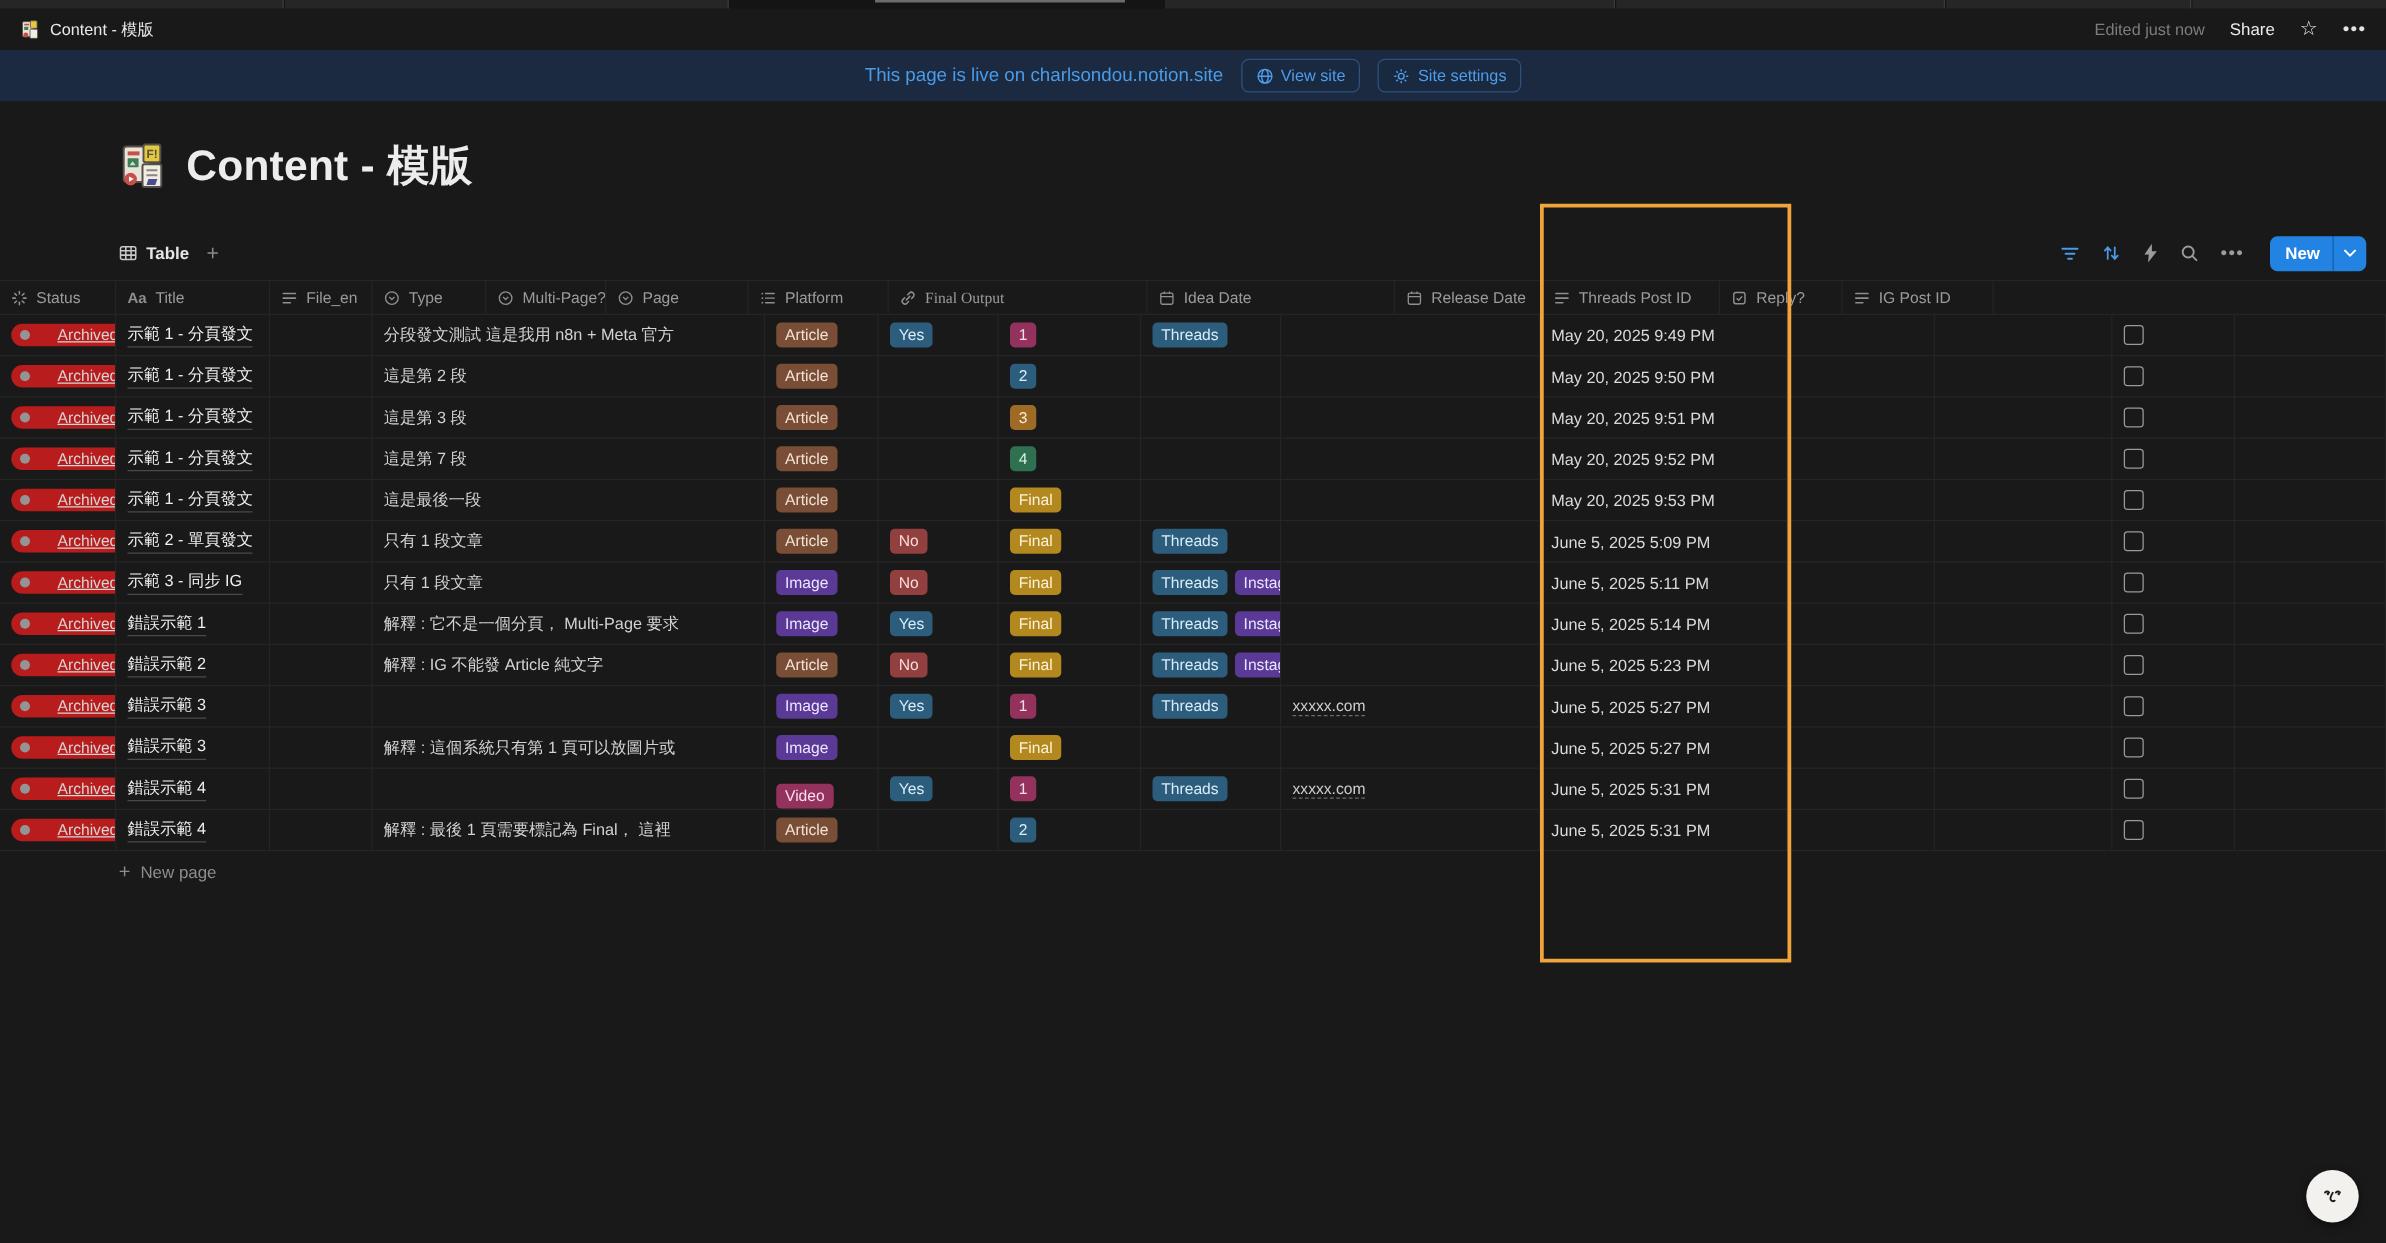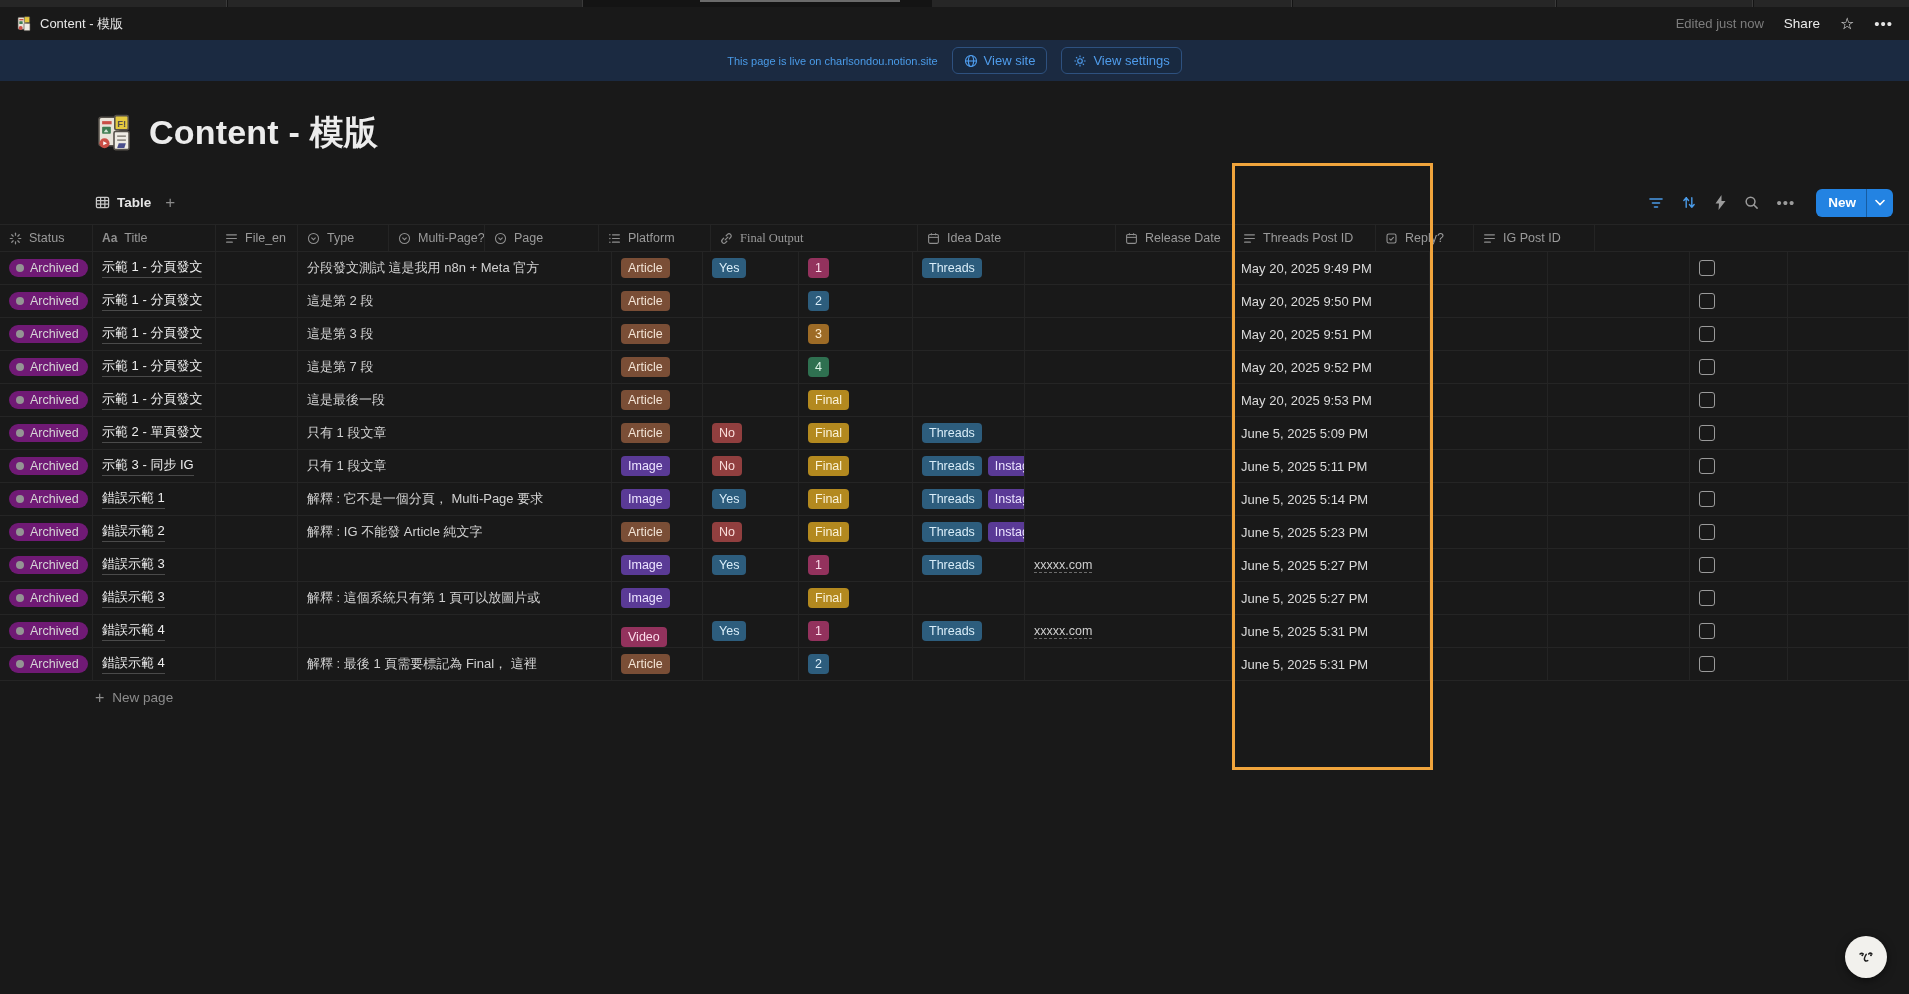--- a/index.html
+++ b/index.html
@@ -19,21 +19,21 @@
   .topbar-title { font-size:13px; color:#e8e8e8; }
   .topbar-right { display:flex; align-items:center; gap:20px; }
   .edited { font-size:13px; color:#7d7d7d; }
   .share { font-size:13.5px; color:#ebebeb; cursor:pointer; }
   .star { font-size:16px; color:#e3e3e3; cursor:pointer; line-height:1; }
   .dots { font-size:15px; color:#e3e3e3; letter-spacing:1px; cursor:pointer; }
 
   
   .banner { position:absolute; left:0; top:40px; width:1909px; height:41px; background:#1b2a41;
             display:flex; align-items:center; justify-content:center; gap:14px; }
-  .banner-msg { font-size:11px; color:#4a9be8; }
+  .banner-msg { font-size:15px; color:#4a9be8; }
   .banner-btn { display:inline-flex; align-items:center; gap:6px; height:27px; padding:0 11px;
                 border:1px solid #2e517f; border-radius:6px; background:rgba(21,39,63,0.35);
                 color:#4f9ceb; font-size:13px; cursor:pointer; }
   .banner-btn svg { display:block; }
 
   
   .page-title-row { position:absolute; left:95px; top:110px; display:flex; align-items:center; gap:16px; }
   .page-emoji { width:38px; height:38px; }
   .page-title { font-size:34px; font-weight:700; color:#ececec; letter-spacing:0.2px; }
 
@@ -55,22 +55,22 @@
   .table-wrap { position:absolute; left:0; top:224px; width:1909px; }
   .trow { display:flex; width:1909px; border-bottom:1px solid rgba(255,255,255,0.055); }
   .thead { height:28px; border-top:1px solid rgba(255,255,255,0.055); }
   .tdata { height:33px; }
   .tcell { flex:0 0 auto; display:flex; align-items:center; padding:0 9px; overflow:hidden;
            border-right:1px solid rgba(255,255,255,0.05); white-space:nowrap; }
   .hcell { gap:7px; color:#9b9b9b; font-size:12.5px; cursor:pointer; }
   .hcell .hicon { display:flex; align-items:center; flex:0 0 auto; }
   .cell-text { font-size:13px; color:#d2d2d2; }
   .title-text { font-size:13px; font-weight:500; color:#efefef; border-bottom:1px solid #4a4a4a; padding-bottom:1px; cursor:pointer; }
-  .status-pill { display:inline-flex; align-items:center; gap:6px; background:#701a75; border-radius:11px;
-                 padding:2px 9px 2px 7px; font-size:12.5px; color:#d6d6d6; }
+  .status-pill { display:inline-flex; align-items:center; gap:22px; background:#b91c1c; border-radius:11px;
+                 padding:2px 9px 2px 7px; font-size:12.5px; color:#d6d6d6;text-decoration:underline; }
   .status-dot { width:8px; height:8px; border-radius:50%; background:#949494; }
   .chip { display:inline-block; border-radius:4px; padding:2px 7px; font-size:12.5px; line-height:16px; margin-right:6px; flex:0 0 auto; }
   .link { font-size:12.5px; color:#cfcfcf; border-bottom:1px dashed #6b6b6b; cursor:pointer; }
   .date-text { font-size:13px; color:#dadada; }
   .checkbox { width:16px; height:16px; border:1.5px solid #9a9a9a; border-radius:3px; background:transparent; cursor:pointer; }
   .newpage-row { display:flex; align-items:center; gap:8px; height:33px; padding-left:95px;
                  color:#8d8d8d; font-size:13.5px; cursor:pointer; }
   .newpage-row .plus { font-size:16px; color:#8d8d8d; }
 
   
@@ -125,21 +125,21 @@
           <ellipse cx="8" cy="8" rx="3" ry="6.3"></ellipse>
           <line x1="1.7" y1="8" x2="14.3" y2="8"></line>
       </svg>
       <span>View site</span>
     </span>
     <span class="banner-btn">
       <svg width="14" height="14" viewBox="0 0 16 16" fill="none" stroke="#4f9ceb" stroke-width="1.3">
         <circle cx="8" cy="8" r="2.6"></circle>
         <path d="M8 1.6v2M8 12.4v2M1.6 8h2M12.4 8h2M3.5 3.5l1.4 1.4M11.1 11.1l1.4 1.4M3.5 12.5l1.4-1.4M11.1 4.9l1.4-1.4"></path>
       </svg>
-      <span>View settings</span>
+      <span>Site settings</span>
     </span>
   </div>
 
   <div class="page-title-row">
     <svg class="page-emoji" viewBox="0 0 24 24">
       <rect x="2.5" y="2" width="13" height="18" rx="1.5" fill="#e8e4da" stroke="#55504a"></rect>
       <rect x="4.5" y="4.5" width="6" height="2" fill="#c94f46"></rect>
       <rect x="4.5" y="8" width="5.5" height="4.5" rx="0.5" fill="#3f7d52"></rect>
       <path d="M5.5 11.5 l1.5-2 1.5 2z" fill="#cfe3d4"></path>
       <rect x="12.5" y="1" width="8.5" height="9" rx="1" fill="#e4c93f" stroke="#55504a"></rect>

